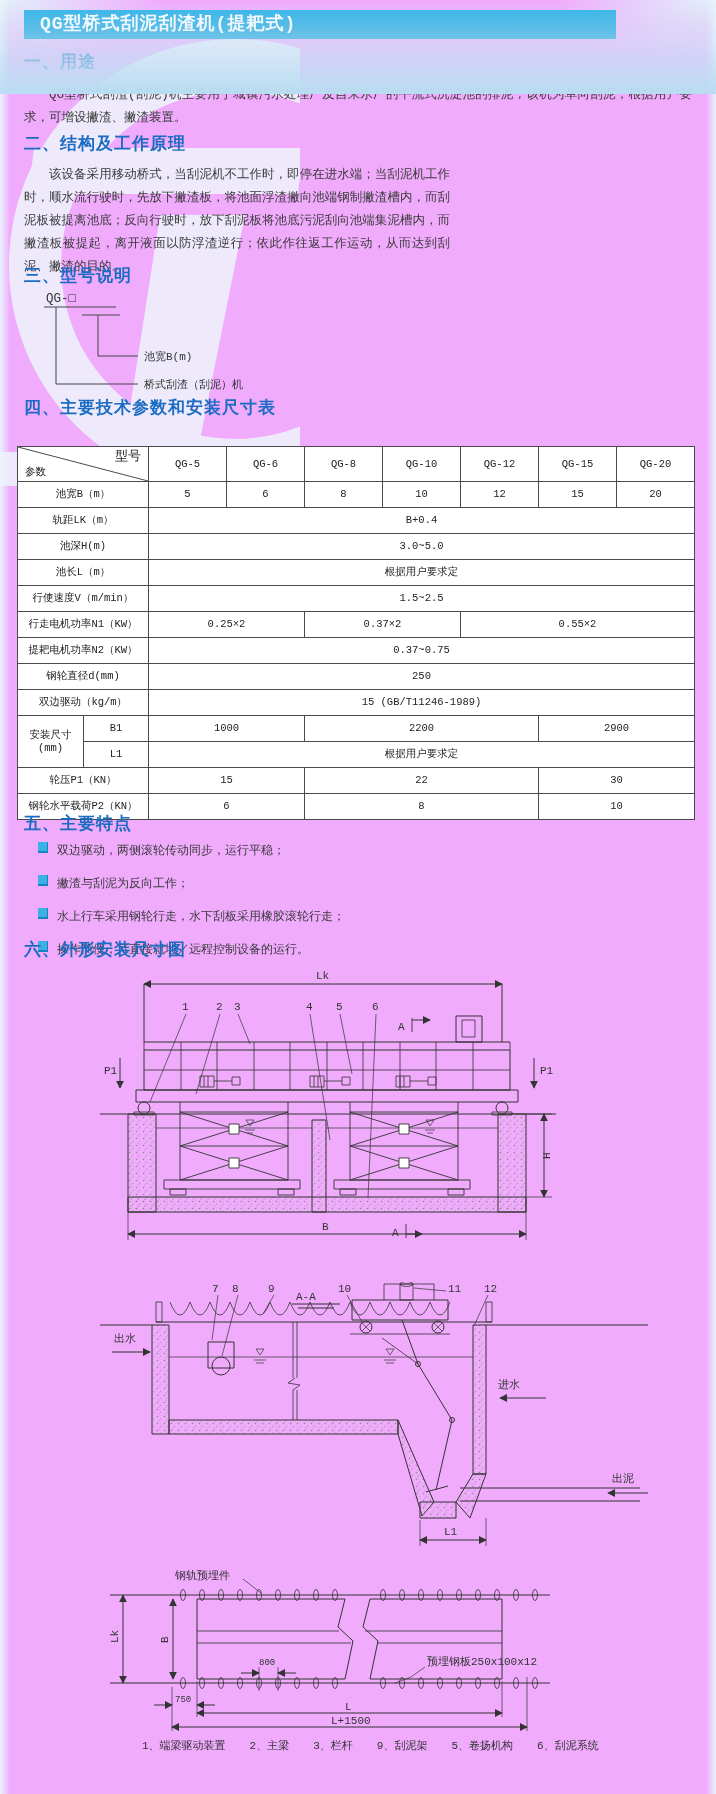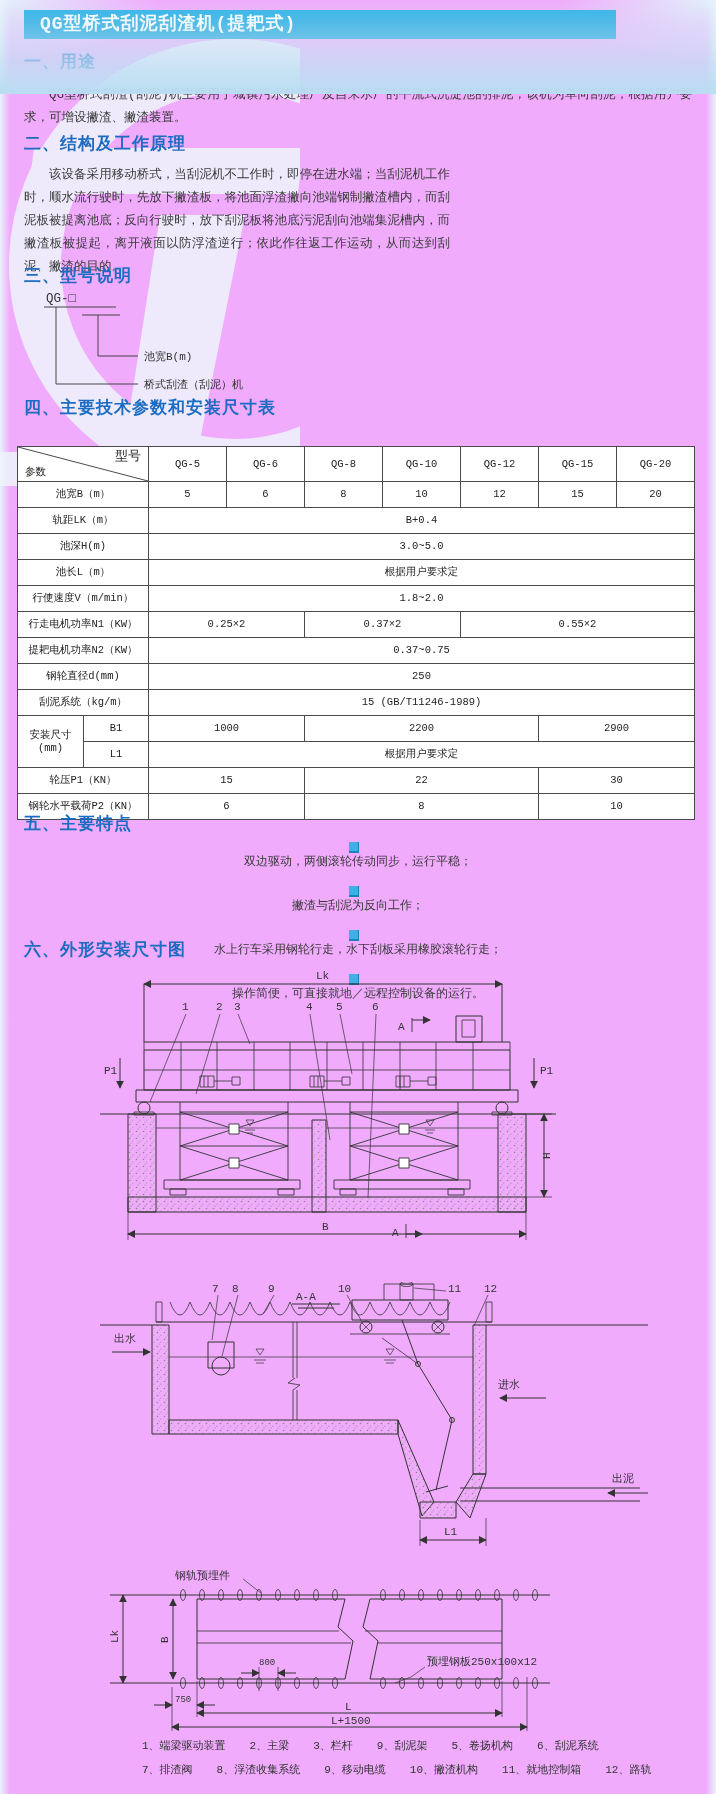--- a/index.html
+++ b/index.html
@@ -22,21 +22,21 @@
   
   table.spec{border-collapse:collapse;table-layout:fixed;width:677px;font-size:10.5px;color:#222;background:#fff;}
   table.spec td,table.spec th{border:1px solid #4a4a4a;text-align:center;vertical-align:middle;padding:0 1px;height:25px;line-height:1.15;font-weight:normal;}
   table.spec tr.hdr th{height:34px;}
   th.corner{position:relative;padding:0;}
   th.corner svg{position:absolute;left:0;top:0;width:100%;height:100%;}
   th.corner .tl{position:absolute;top:3px;right:7px;font-size:13px;}
   th.corner .bl{position:absolute;bottom:3px;left:7px;font-size:10.5px;}
   td.pre{white-space:pre-line;}
   
-  .feature{display:flex;align-items:center;margin-bottom:16px;font-size:12px;color:#3a3a3a;flex-direction:column;}
+  .feature{display:flex;margin-bottom:16px;font-size:12px;color:#3a3a3a;}
   .bullet{width:9px;height:9px;background:#3db0e6;border-bottom:2px solid #1583c0;border-right:1px solid #1583c0;margin-right:9px;flex:0 0 auto;}
   
   .legend-row{display:flex;gap:24px;font-size:11px;color:#333;white-space:nowrap;}
   svg text{fill:#333;}
   svg .dim{font-size:11px;}
   svg .cjk{font-size:11px;}
   svg .small{font-size:9px;}
   svg line,svg path,svg polyline,svg rect,svg circle,svg ellipse,svg polygon{vector-effect:non-scaling-stroke;}
 </style>
 </head>
@@ -124,38 +124,38 @@
     <tr>
       <td colspan="2">池深H(m)</td>
       <td colspan="7">3.0~5.0</td>
     </tr>
     <tr>
       <td colspan="2">池长L（m）</td>
       <td colspan="7">根据用户要求定</td>
     </tr>
     <tr>
       <td colspan="2">行使速度V（m/min）</td>
-      <td colspan="7">1.8~2.0</td>
+      <td colspan="7">1.5~2.5</td>
     </tr>
     <tr>
       <td colspan="2">行走电机功率N1（KW）</td>
       <td colspan="2">0.25×2</td>
       <td colspan="2">0.37×2</td>
       <td colspan="3">0.55×2</td>
     </tr>
     <tr>
       <td colspan="2">提耙电机功率N2（KW）</td>
       <td colspan="7">0.37~0.75</td>
     </tr>
     <tr>
       <td colspan="2">钢轮直径d(mm)</td>
       <td colspan="7">250</td>
     </tr>
     <tr>
-      <td colspan="2">刮泥系统（kg/m）</td>
+      <td colspan="2">双边驱动（kg/m）</td>
       <td colspan="7">15 (GB/T11246-1989)</td>
     </tr>
     <tr>
       <td rowspan="2" class="pre">安装尺寸
 (mm)</td>
       <td>B1</td>
       <td colspan="2">1000</td>
       <td colspan="3">2200</td>
       <td colspan="2">2900</td>
     </tr>
@@ -567,22 +567,14 @@
   <div class="abs bottom-band"></div>
 
   <div class="abs legend-row" style="left:142px;top:1738px;">
     <span>1、端梁驱动装置</span>
     <span>2、主梁</span>
     <span>3、栏杆</span>
     <span>9、刮泥架</span>
     <span>5、卷扬机构</span>
     <span>6、刮泥系统</span>
   </div>
-  <div class="abs legend-row" style="left:142px;top:1762px;">
-    <span>7、排渣阀</span>
-    <span>8、浮渣收集系统</span>
-    <span>9、移动电缆</span>
-    <span>10、撇渣机构</span>
-    <span>11、就地控制箱</span>
-    <span>12、路轨</span>
-  </div>
 
 </div>
 
 </body></html>

